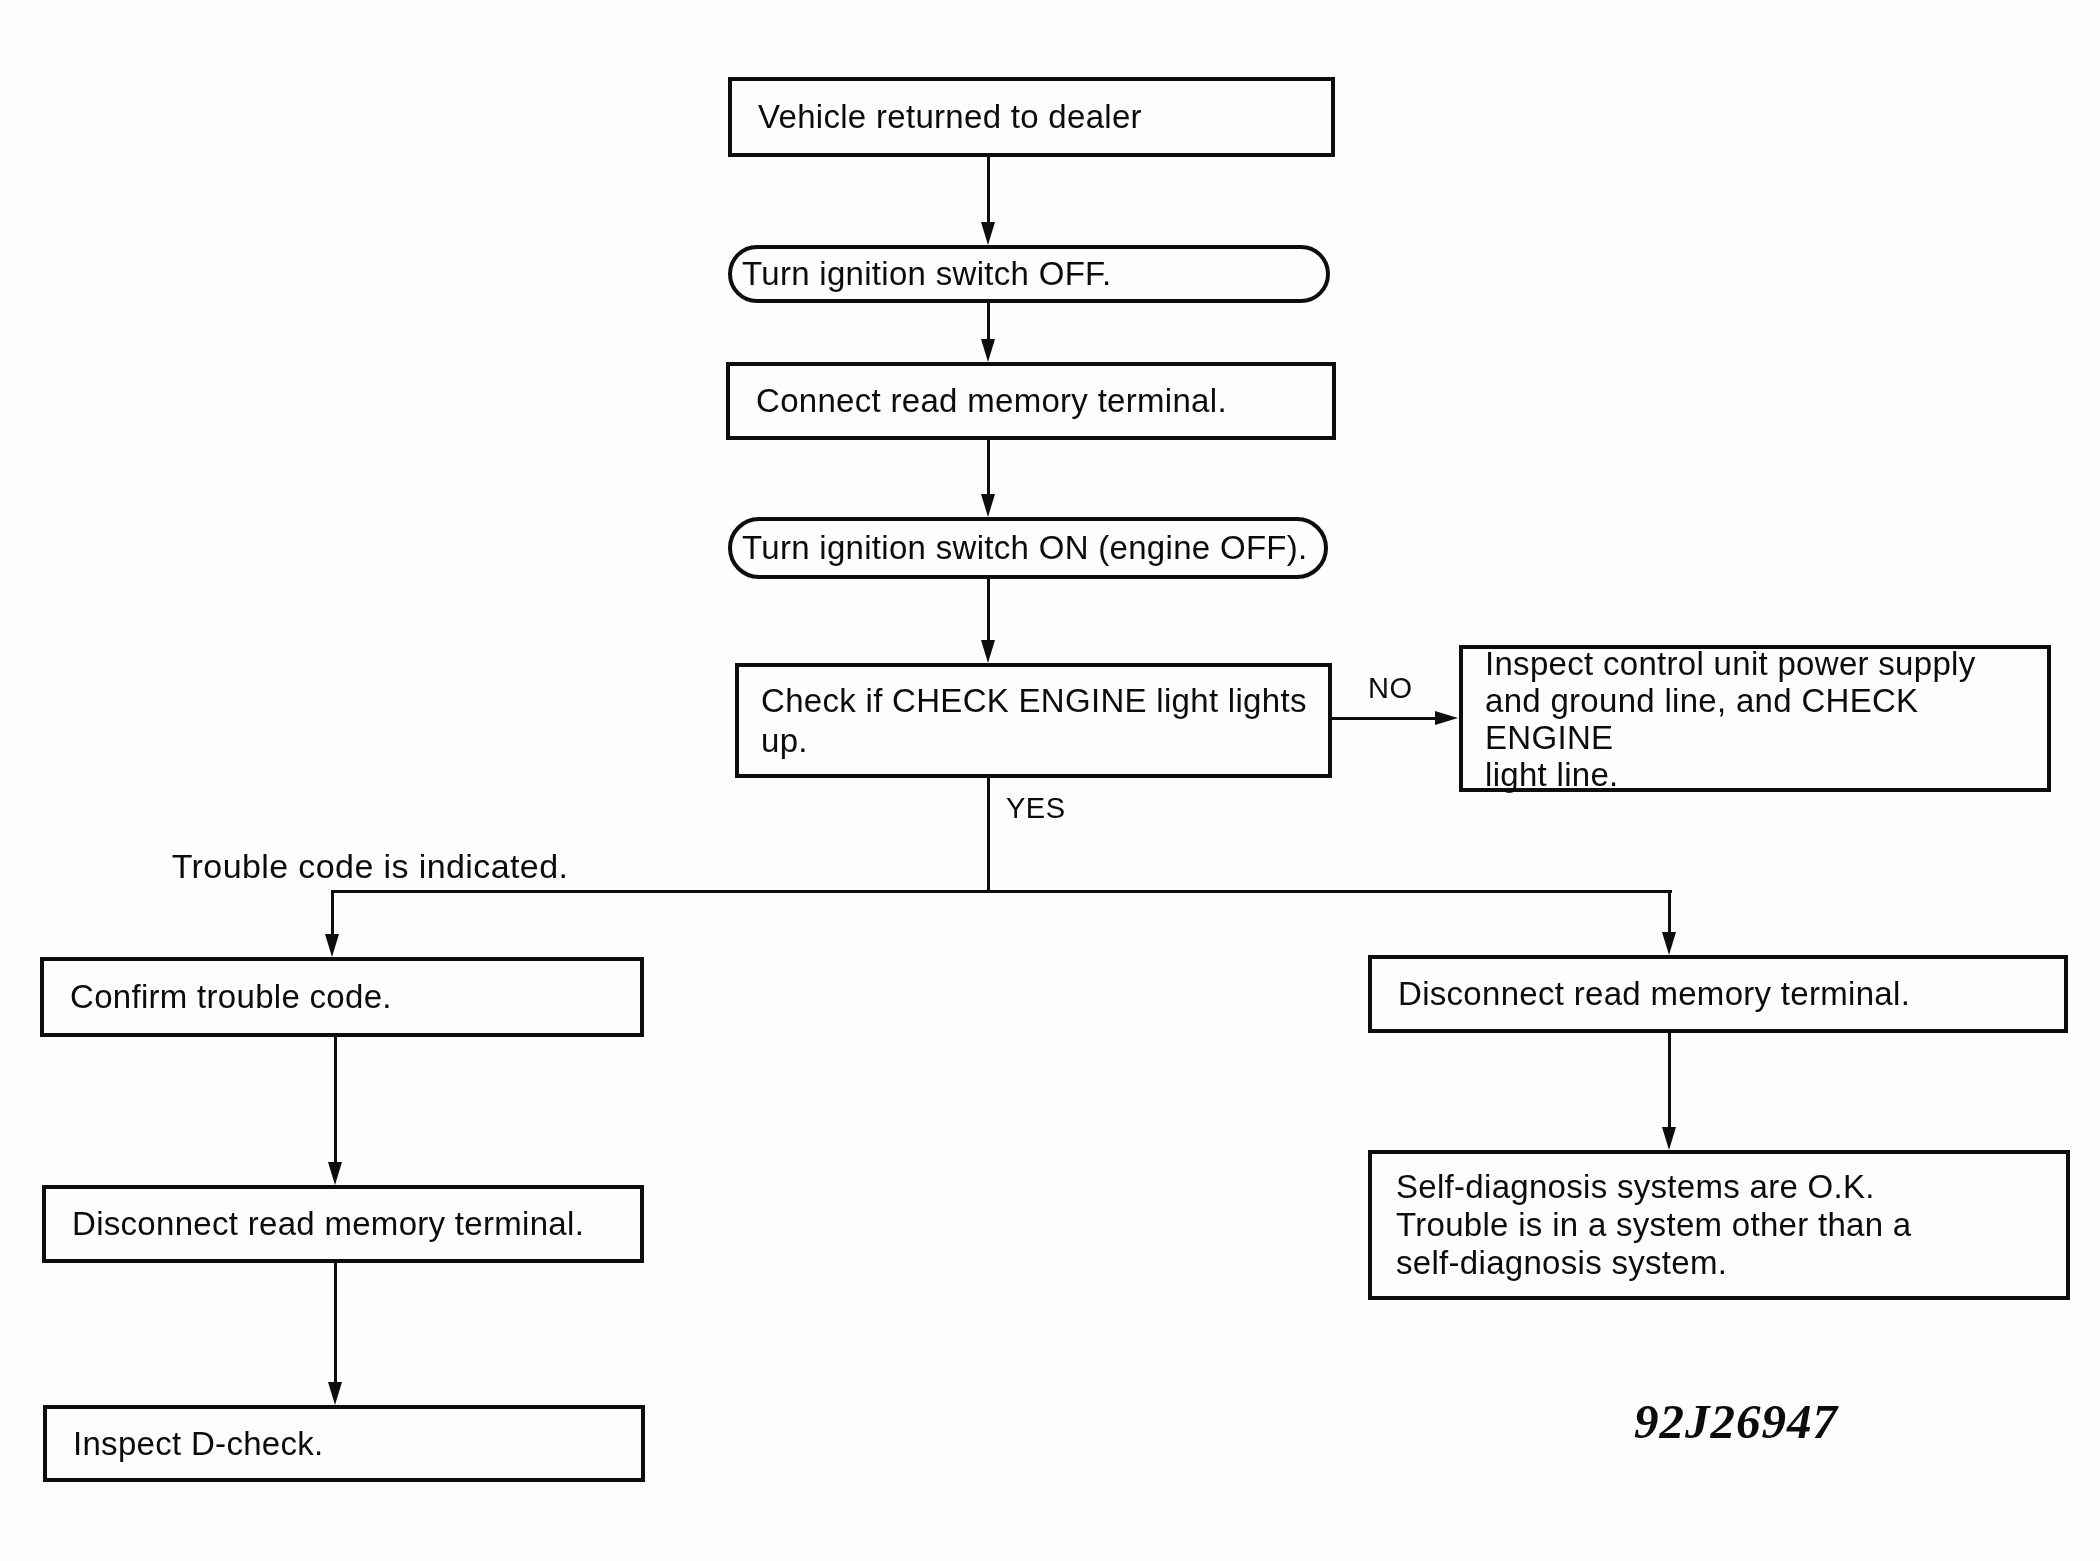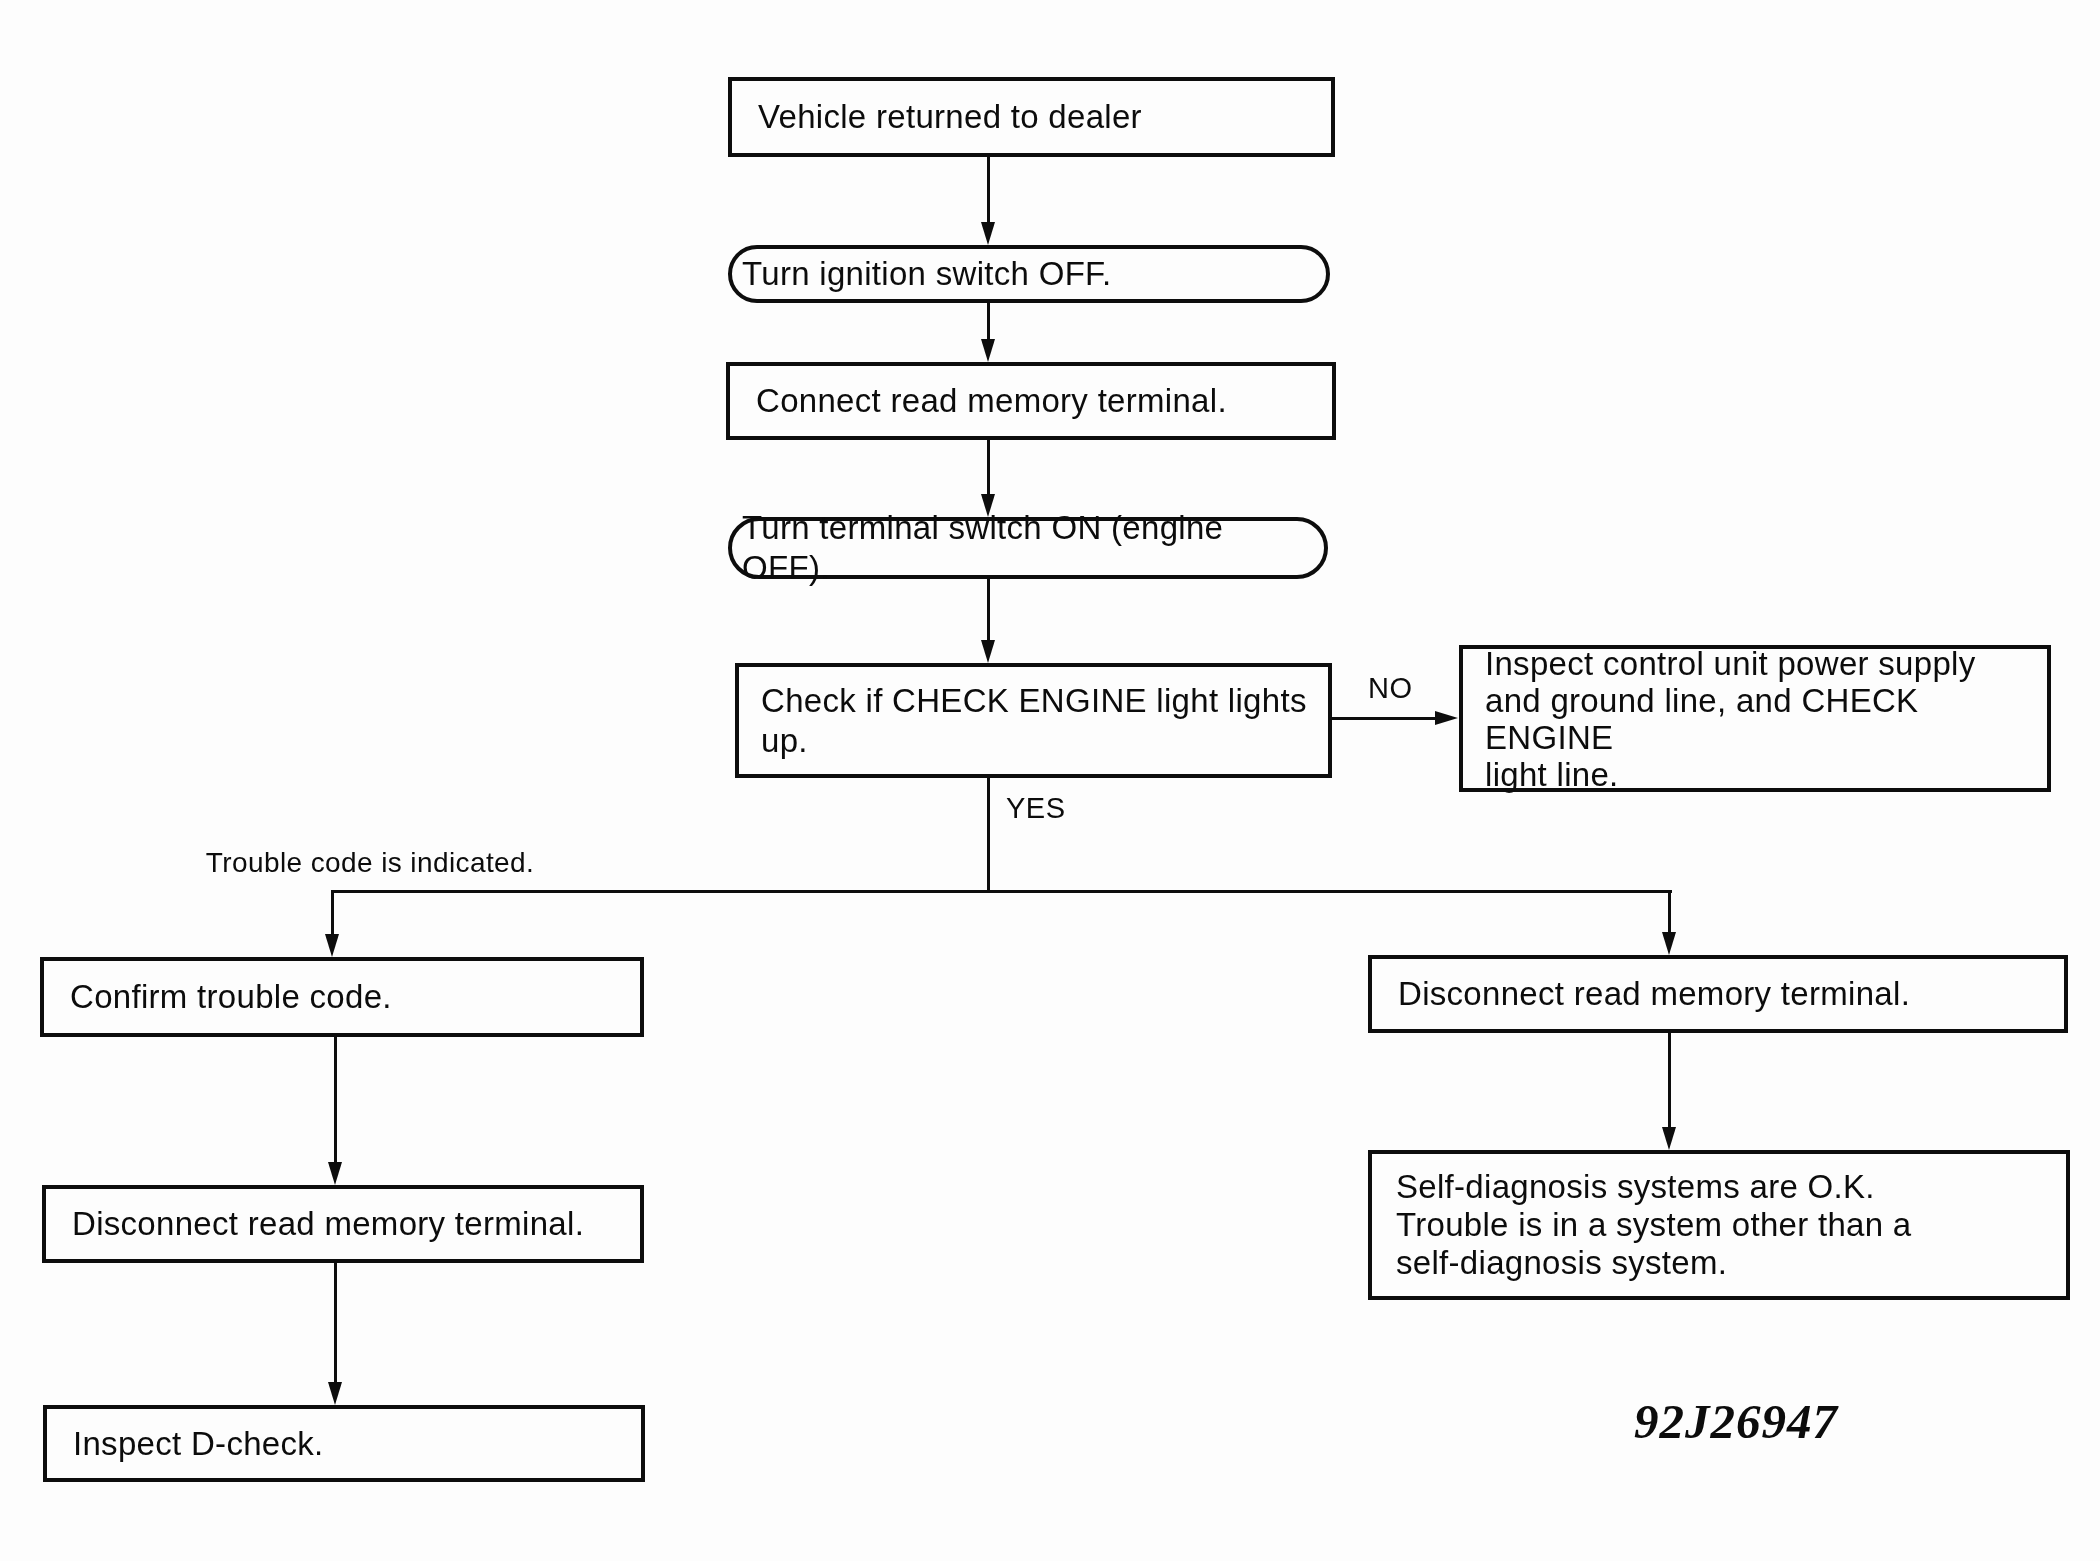--- a/index.html
+++ b/index.html
@@ -60,21 +60,21 @@
     border-left: 23px solid #0d0d0d;
   }
   .edge-label {
     position: absolute;
     font-size: 29px;
     letter-spacing: 0.5px;
     white-space: nowrap;
   }
   .branch-label {
     position: absolute;
-    font-size: 28px;
+    font-size: 34px;
     letter-spacing: 0.4px;
     white-space: nowrap;
     text-align: center;
   }
   .figure-id {
     position: absolute;
     font-family: "Liberation Serif", "DejaVu Serif", serif;
     font-style: italic;
     font-weight: 700;
     font-size: 49px;
@@ -93,21 +93,21 @@
 
   <div class="node stadium" style="left:728px; top:245px; width:602px; height:58px;">
     <span class="tline">Turn ignition switch OFF.</span>
   </div>
 
   <div class="node rect" style="left:726px; top:362px; width:610px; height:78px;">
     <span class="tline">Connect read memory terminal.</span>
   </div>
 
   <div class="node stadium" style="left:728px; top:517px; width:600px; height:62px;">
-    <span class="tline">Turn terminal switch ON (engine OFF).</span>
+    <span class="tline">Turn ignition switch ON (engine OFF).</span>
   </div>
 
   <div class="node rect" style="left:735px; top:663px; width:597px; height:115px; padding-left:22px;">
     <span class="tline">Check if CHECK ENGINE light lights</span>
     <span class="tline">up.</span>
   </div>
 
   <div class="node rect" style="left:1459px; top:645px; width:592px; height:147px; padding-left:22px; line-height:37px;">
     <span class="tline">Inspect control unit power supply</span>
     <span class="tline">and ground line, and CHECK ENGINE</span>

